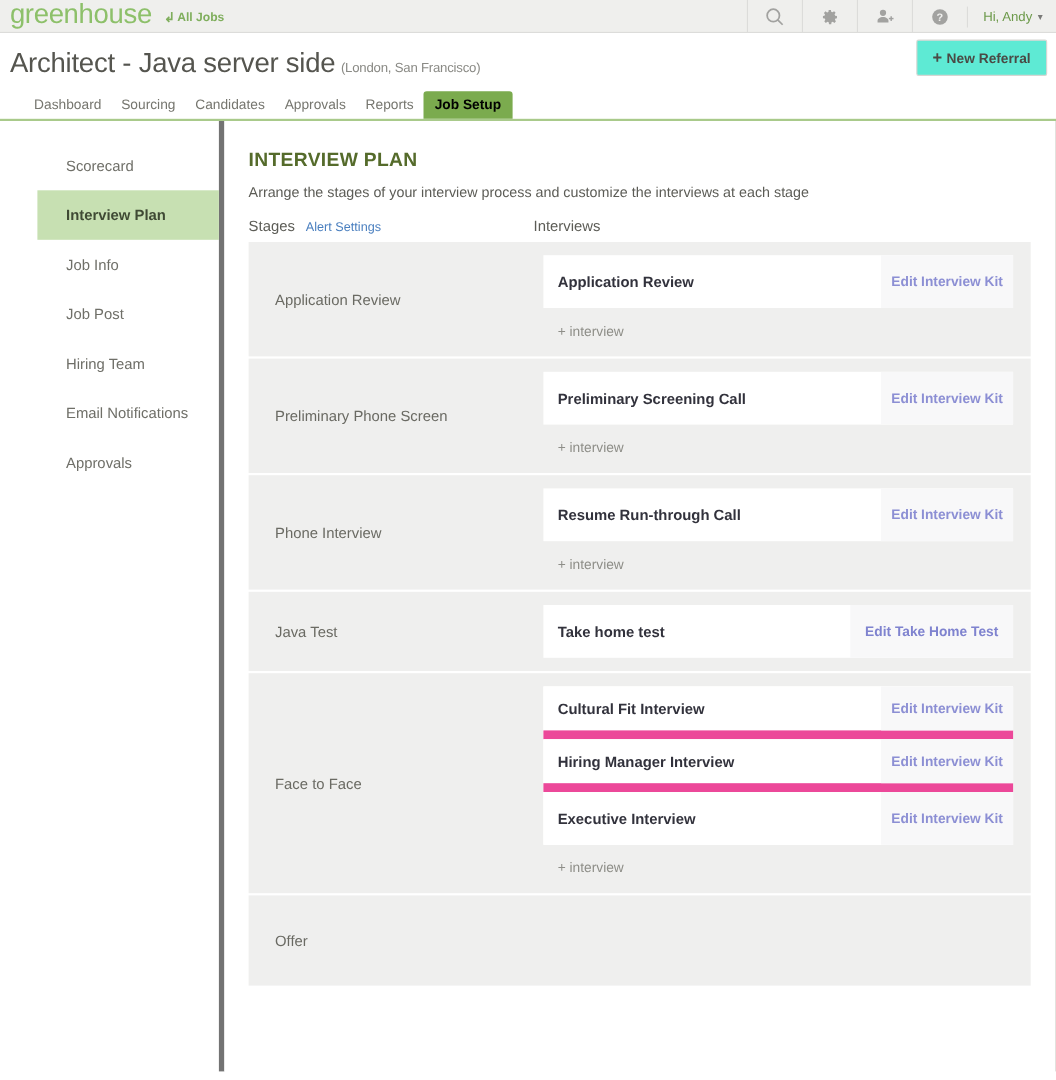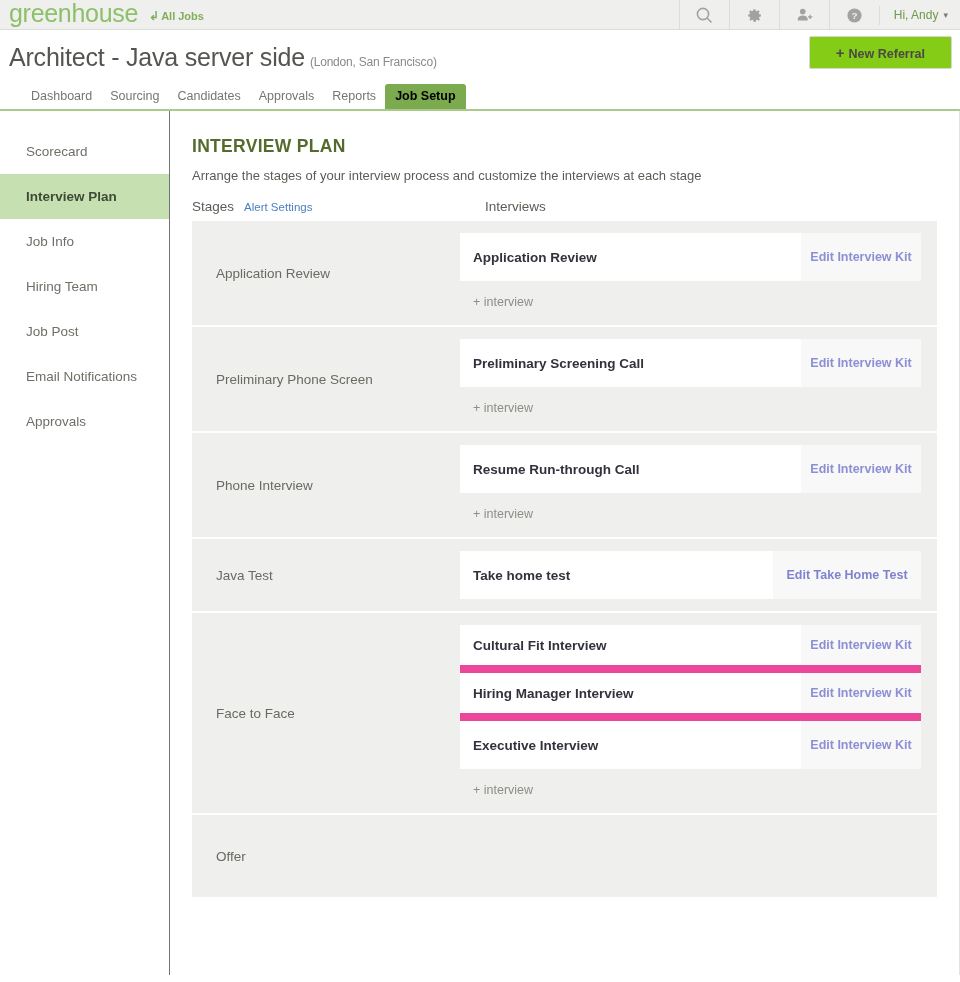--- a/index.html
+++ b/index.html
@@ -85,24 +85,24 @@
   }
   .joblocs {
     font-size: 12px;
     color: #8a8a85;
     margin-left: 5px;
   }
 
   .newreferral {
     position: absolute;
     right: 8px; top: 6px;
-    background: #84cc16;
+    background: #5eead4;
     border: 1px solid #d6d6d2;
     border-radius: 2px;
-    padding: 7px 26px;
+    padding: 7px 14px;
     font-size: 12.5px;
     color: #4a4a45;
     font-weight: bold;
     cursor: pointer;
     white-space: nowrap;
   }
   .newreferral .plus { font-size: 15px; font-weight: bold; margin-right: 4px; }
 
   
   .tabs {
@@ -131,23 +131,24 @@
   
   .body {
     display: flex;
     height: calc(982px - 30px - 60px - 26px - 2px);
     border-right: 1px solid #e2e2de;
   }
 
   .sidebar {
     width: 170px;
     min-width: 170px;
-    border-right: 1px solid #737373;
+    border-right: 5px solid #737373;
     background: #fff;
     padding-top: 18px;
+    margin-left: 34px;
   }
   .side-item {
     padding: 14px 0 14px 26px;
     font-size: 13.5px;
     color: #6f6f68;
     cursor: pointer;
     line-height: 17px;
   }
   .side-item.active {
     background: #c7e0b2;
@@ -311,22 +312,22 @@
   <div class="tab">Reports</div>
   <div class="tab active">Job Setup</div>
 </div>
 
 <div class="body">
 
   <div class="sidebar">
     <div class="side-item">Scorecard</div>
     <div class="side-item active">Interview Plan</div>
     <div class="side-item">Job Info</div>
+    <div class="side-item">Job Post</div>
     <div class="side-item">Hiring Team</div>
-    <div class="side-item">Job Post</div>
     <div class="side-item">Email Notifications</div>
     <div class="side-item">Approvals</div>
   </div>
 
   <div class="main">
     <div class="page-title">INTERVIEW PLAN</div>
     <div class="page-sub">Arrange the stages of your interview process and customize the interviews at each stage</div>
 
     <div class="col-heads">
       <div class="ch-stages">Stages</div>

